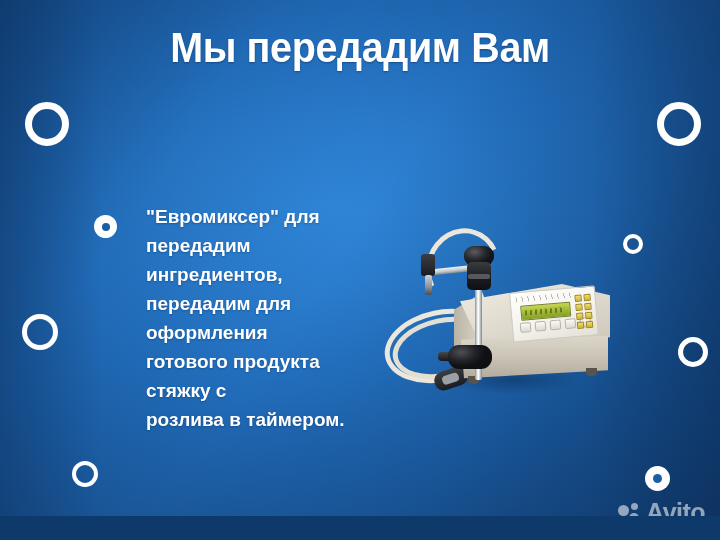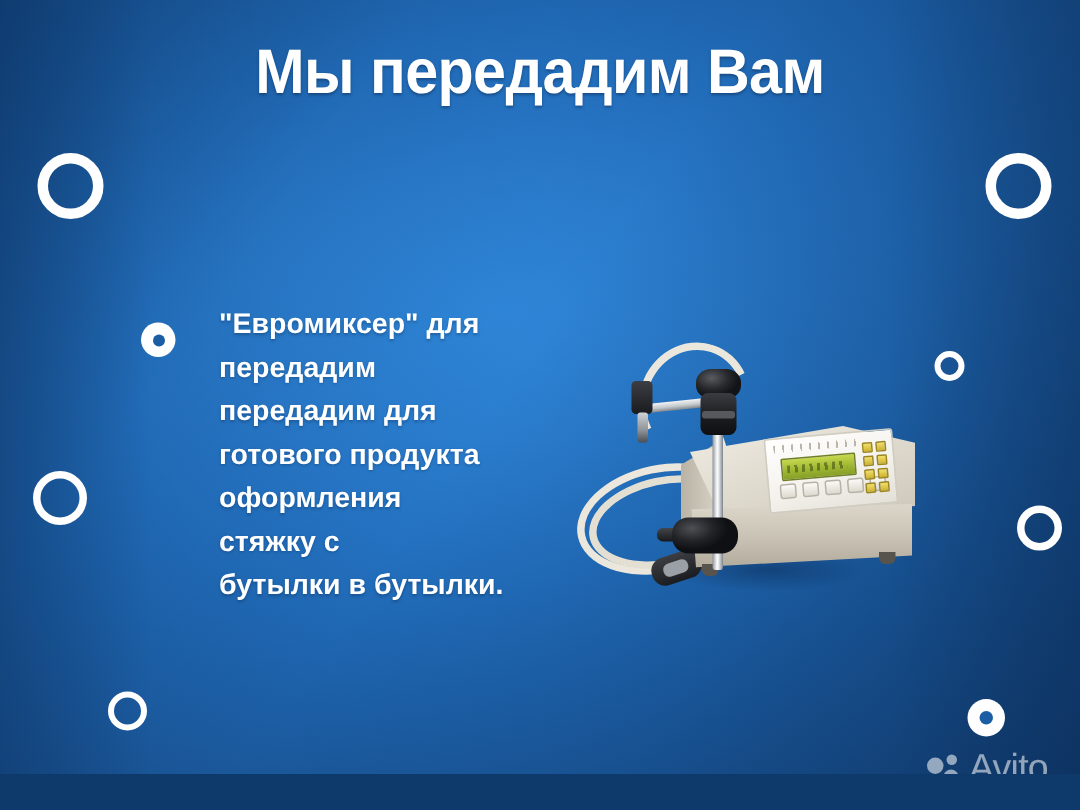--- a/index.html
+++ b/index.html
@@ -337,21 +337,21 @@
   }
   .avito-mark i { position: absolute; border-radius: 50%; background: #e4e9ef; display: block; }
   .am1 { left: 0px;  top: 3px;  width: 11px; height: 11px; }
   .am2 { left: 13px; top: 1px;  width: 7px;  height: 7px; }
   .am3 { left: 2px;  top: 15px; width: 6px;  height: 6px; }
   .am4 { left: 11px; top: 11px; width: 10px; height: 10px; }
   .avito-word {
     color: #e4e9ef;
     font-size: 25px;
     line-height: 25px;
-    font-weight: 400;
+    font-weight: 700;
     letter-spacing: -0.5px;
   }
 </style>
 </head>
 <body>
 
 <div id="stage">
 
   <div class="bg-base"></div>
   <div class="bg-vignette"></div>
@@ -369,25 +369,26 @@
   <div class="deco ring c-r-mid"></div>
   <div class="deco dot-disc c-r-donut">
       <i></i>
     </div>
 
   <div class="headline">Мы передадим Вам</div>
 
   <div class="bodycopy">
     <span>"Евромиксер" для</span>
     <span>передадим</span>
+    <span>ингредиентов,</span>
     <span>передадим для</span>
+    <span>оформления</span>
     <span>готового продукта</span>
-    <span>оформления</span>
     <span>стяжку с</span>
-    <span>бутылки в бутылки.</span>
+    <span>розлива в таймером.</span>
   </div>
 
   <div class="photo">
     <div class="ph-shadow"></div>
 
     <div class="coil-1"></div>
     <div class="coil-2"></div>
     <div class="tube tube-a"></div>
     <div class="tube tube-b"></div>
     <div class="tube-end"></div>

